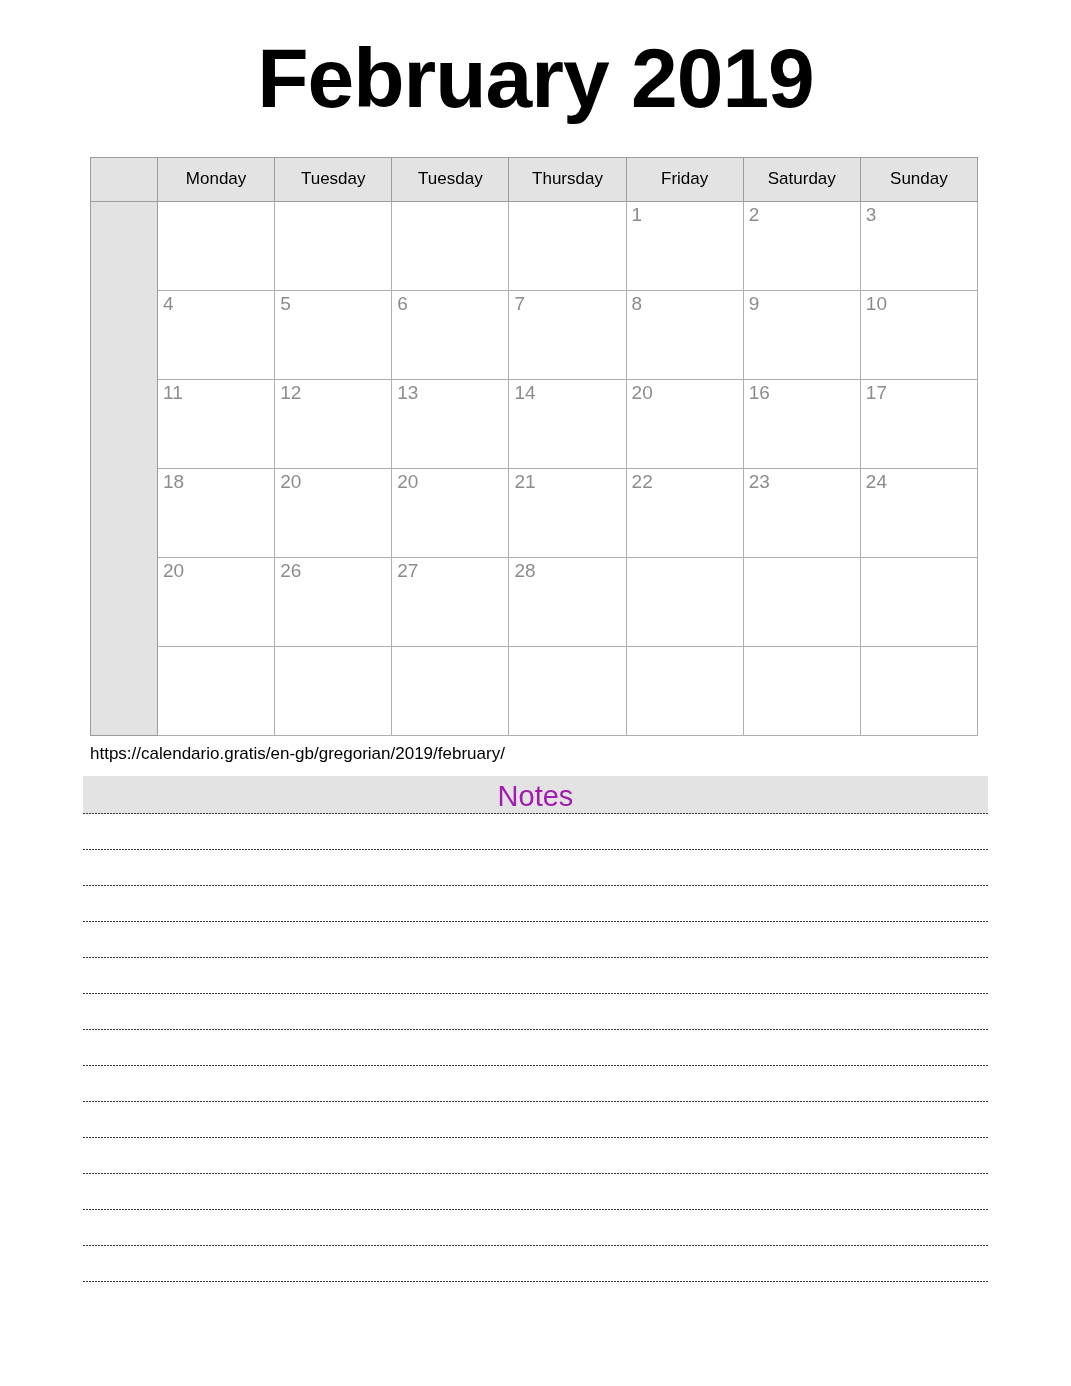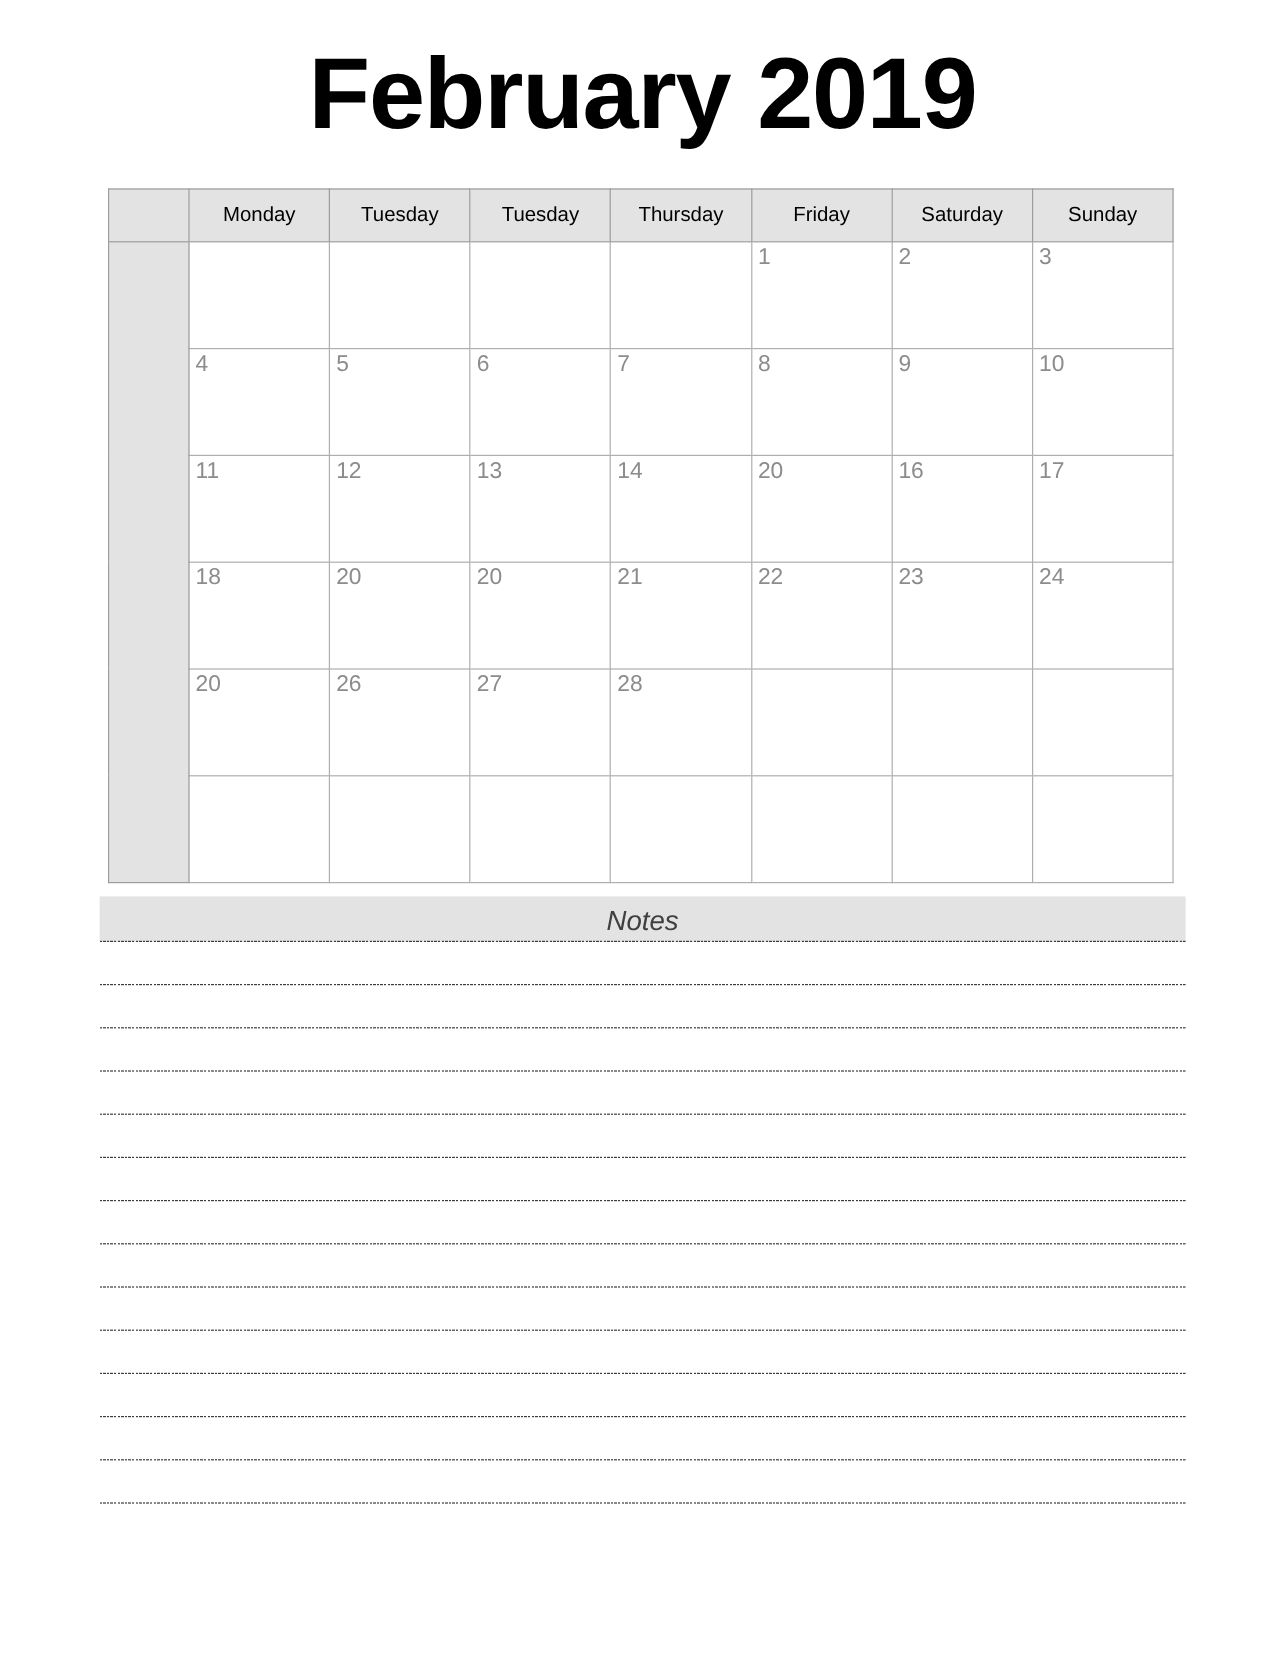--- a/index.html
+++ b/index.html
@@ -66,24 +66,23 @@
     margin: 11px 0 0 83px;
     width: 905px;
   }
   .notes-header {
     position: relative;
     height: 38px;
     background: var(--notes-bar-bg);
     text-align: center;
   }
   .notes-header .notes-title {
-    font-size: 23px;
-    color: #404040;
+    font-size: 29px;
+    color: #a21caf;
     line-height: 40px;
-    font-style: italic;
   }
   .dotted::after {
     content: "";
     position: absolute;
     left: 0;
     right: 0;
     bottom: 0;
     height: 1px;
     background-image: repeating-linear-gradient(90deg,
       var(--dotted-line) 0, var(--dotted-line) 2px,
@@ -176,20 +175,21 @@
           <td class="day"></td>
           <td class="day"></td>
           <td class="day"></td>
           <td class="day"></td>
           <td class="day"></td>
           <td class="day"></td>
         </tr>
       </tbody>
   </table>
 
+  <div class="url-line">https://calendario.gratis/en-gb/gregorian/2019/february/</div>
 
   <div class="notes">
     <div class="notes-header dotted">
       <span class="notes-title">Notes</span>
     </div>
     <div id="note-lines">
         <div class="note-line dotted"></div>
         <div class="note-line dotted"></div>
         <div class="note-line dotted"></div>
         <div class="note-line dotted"></div>

